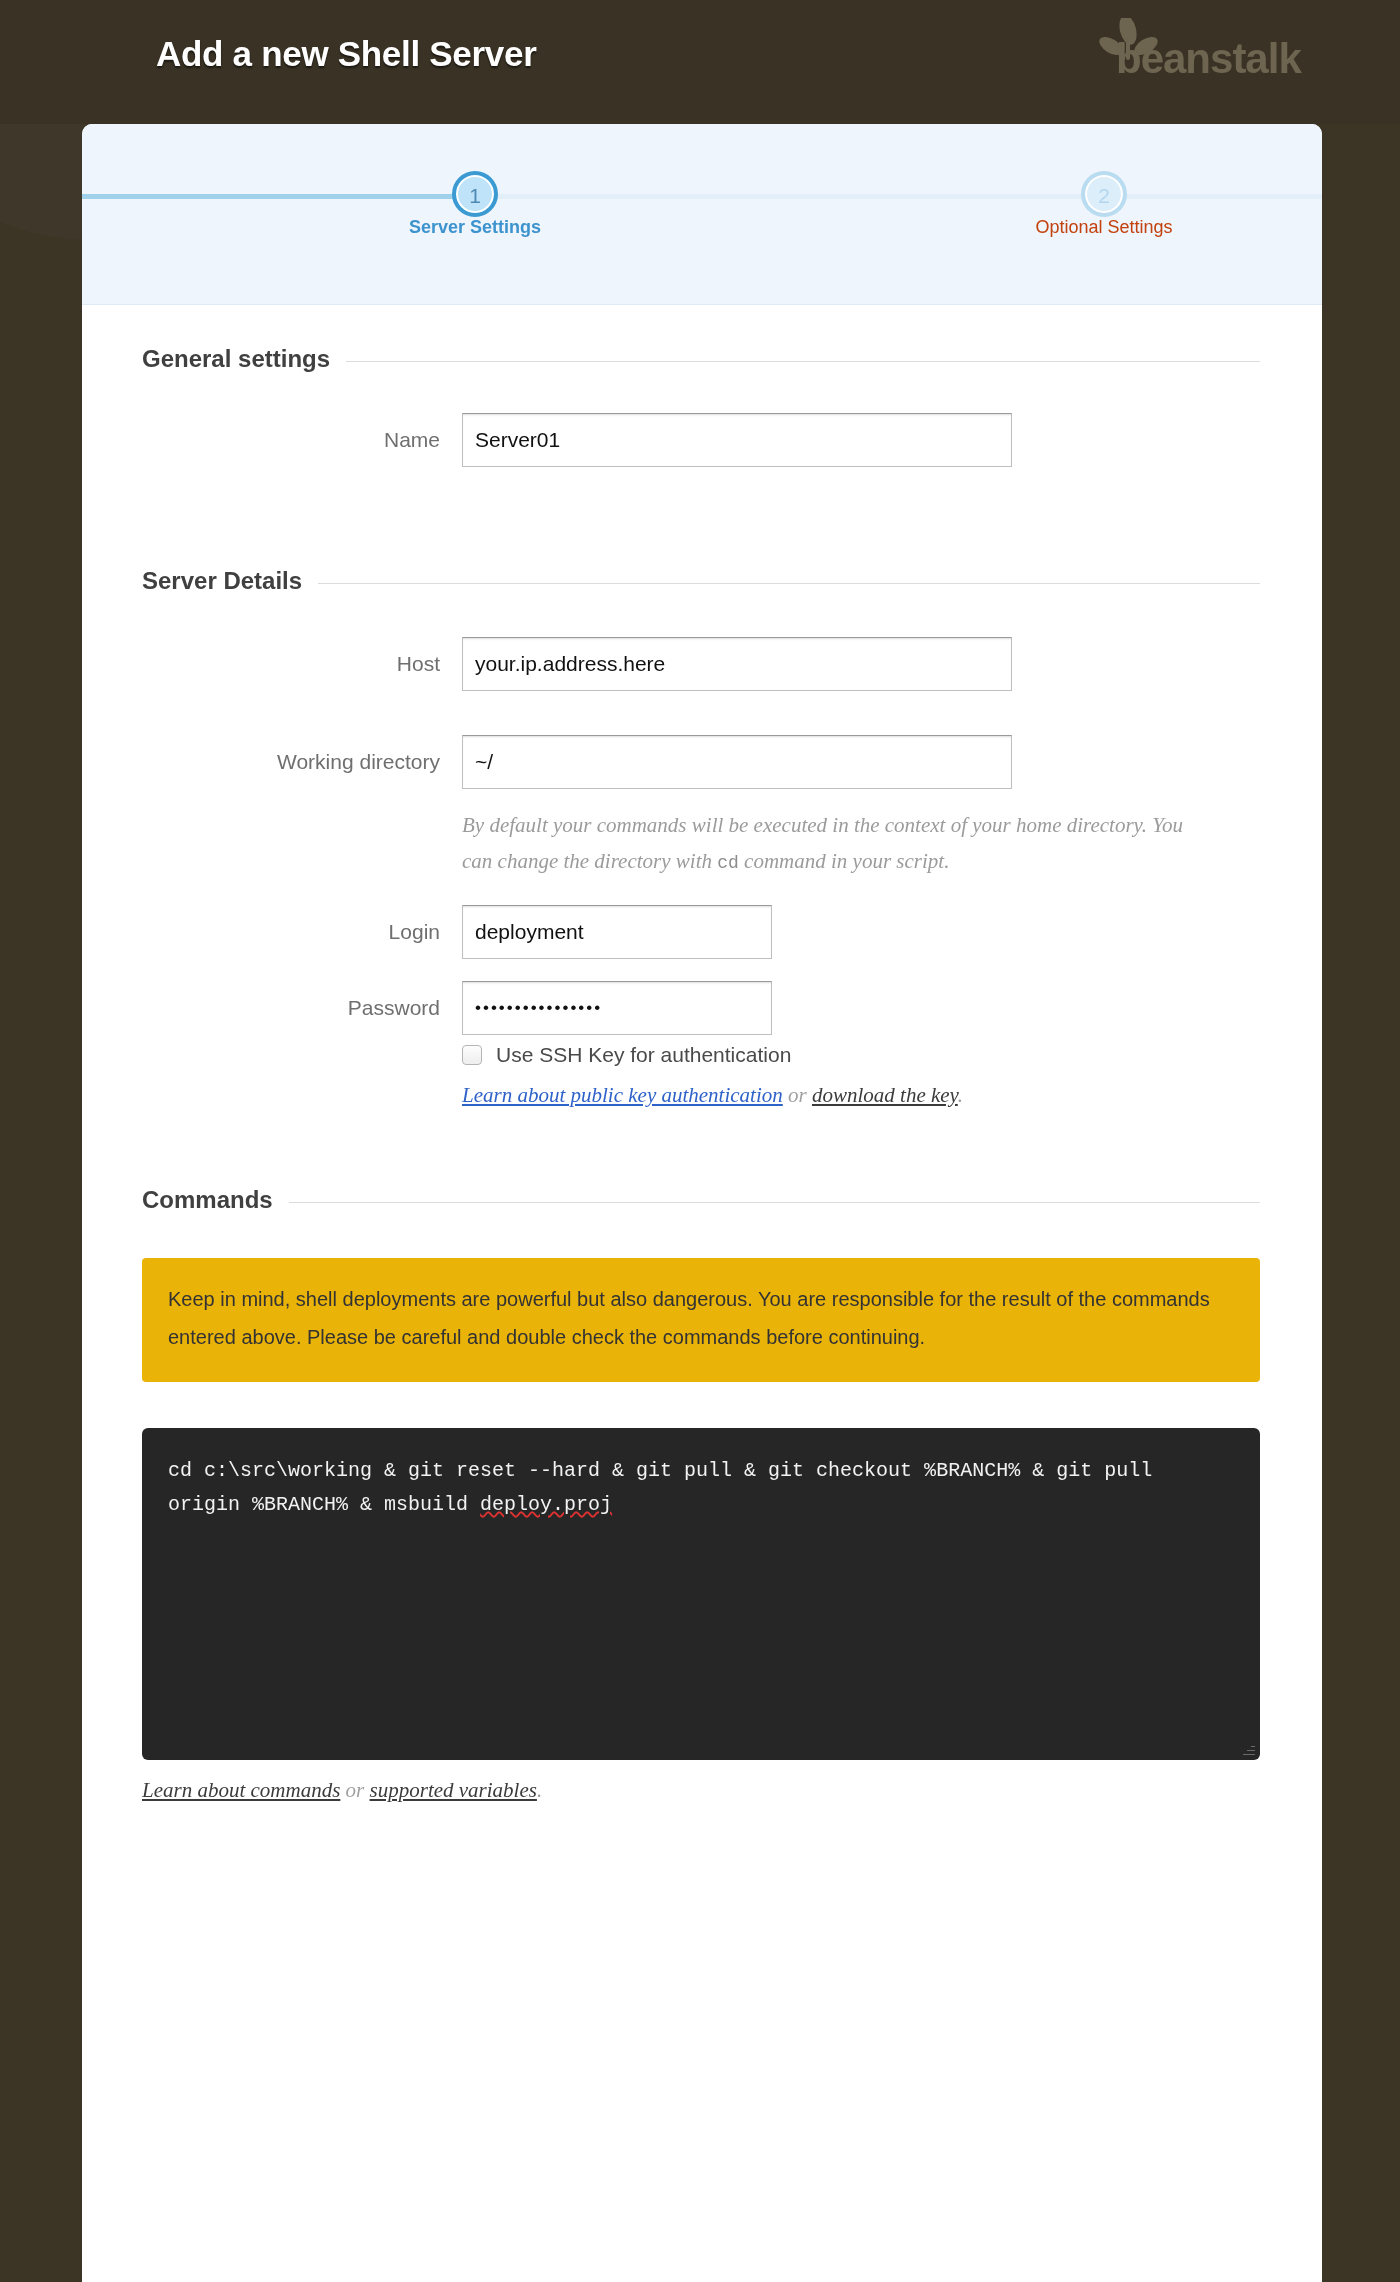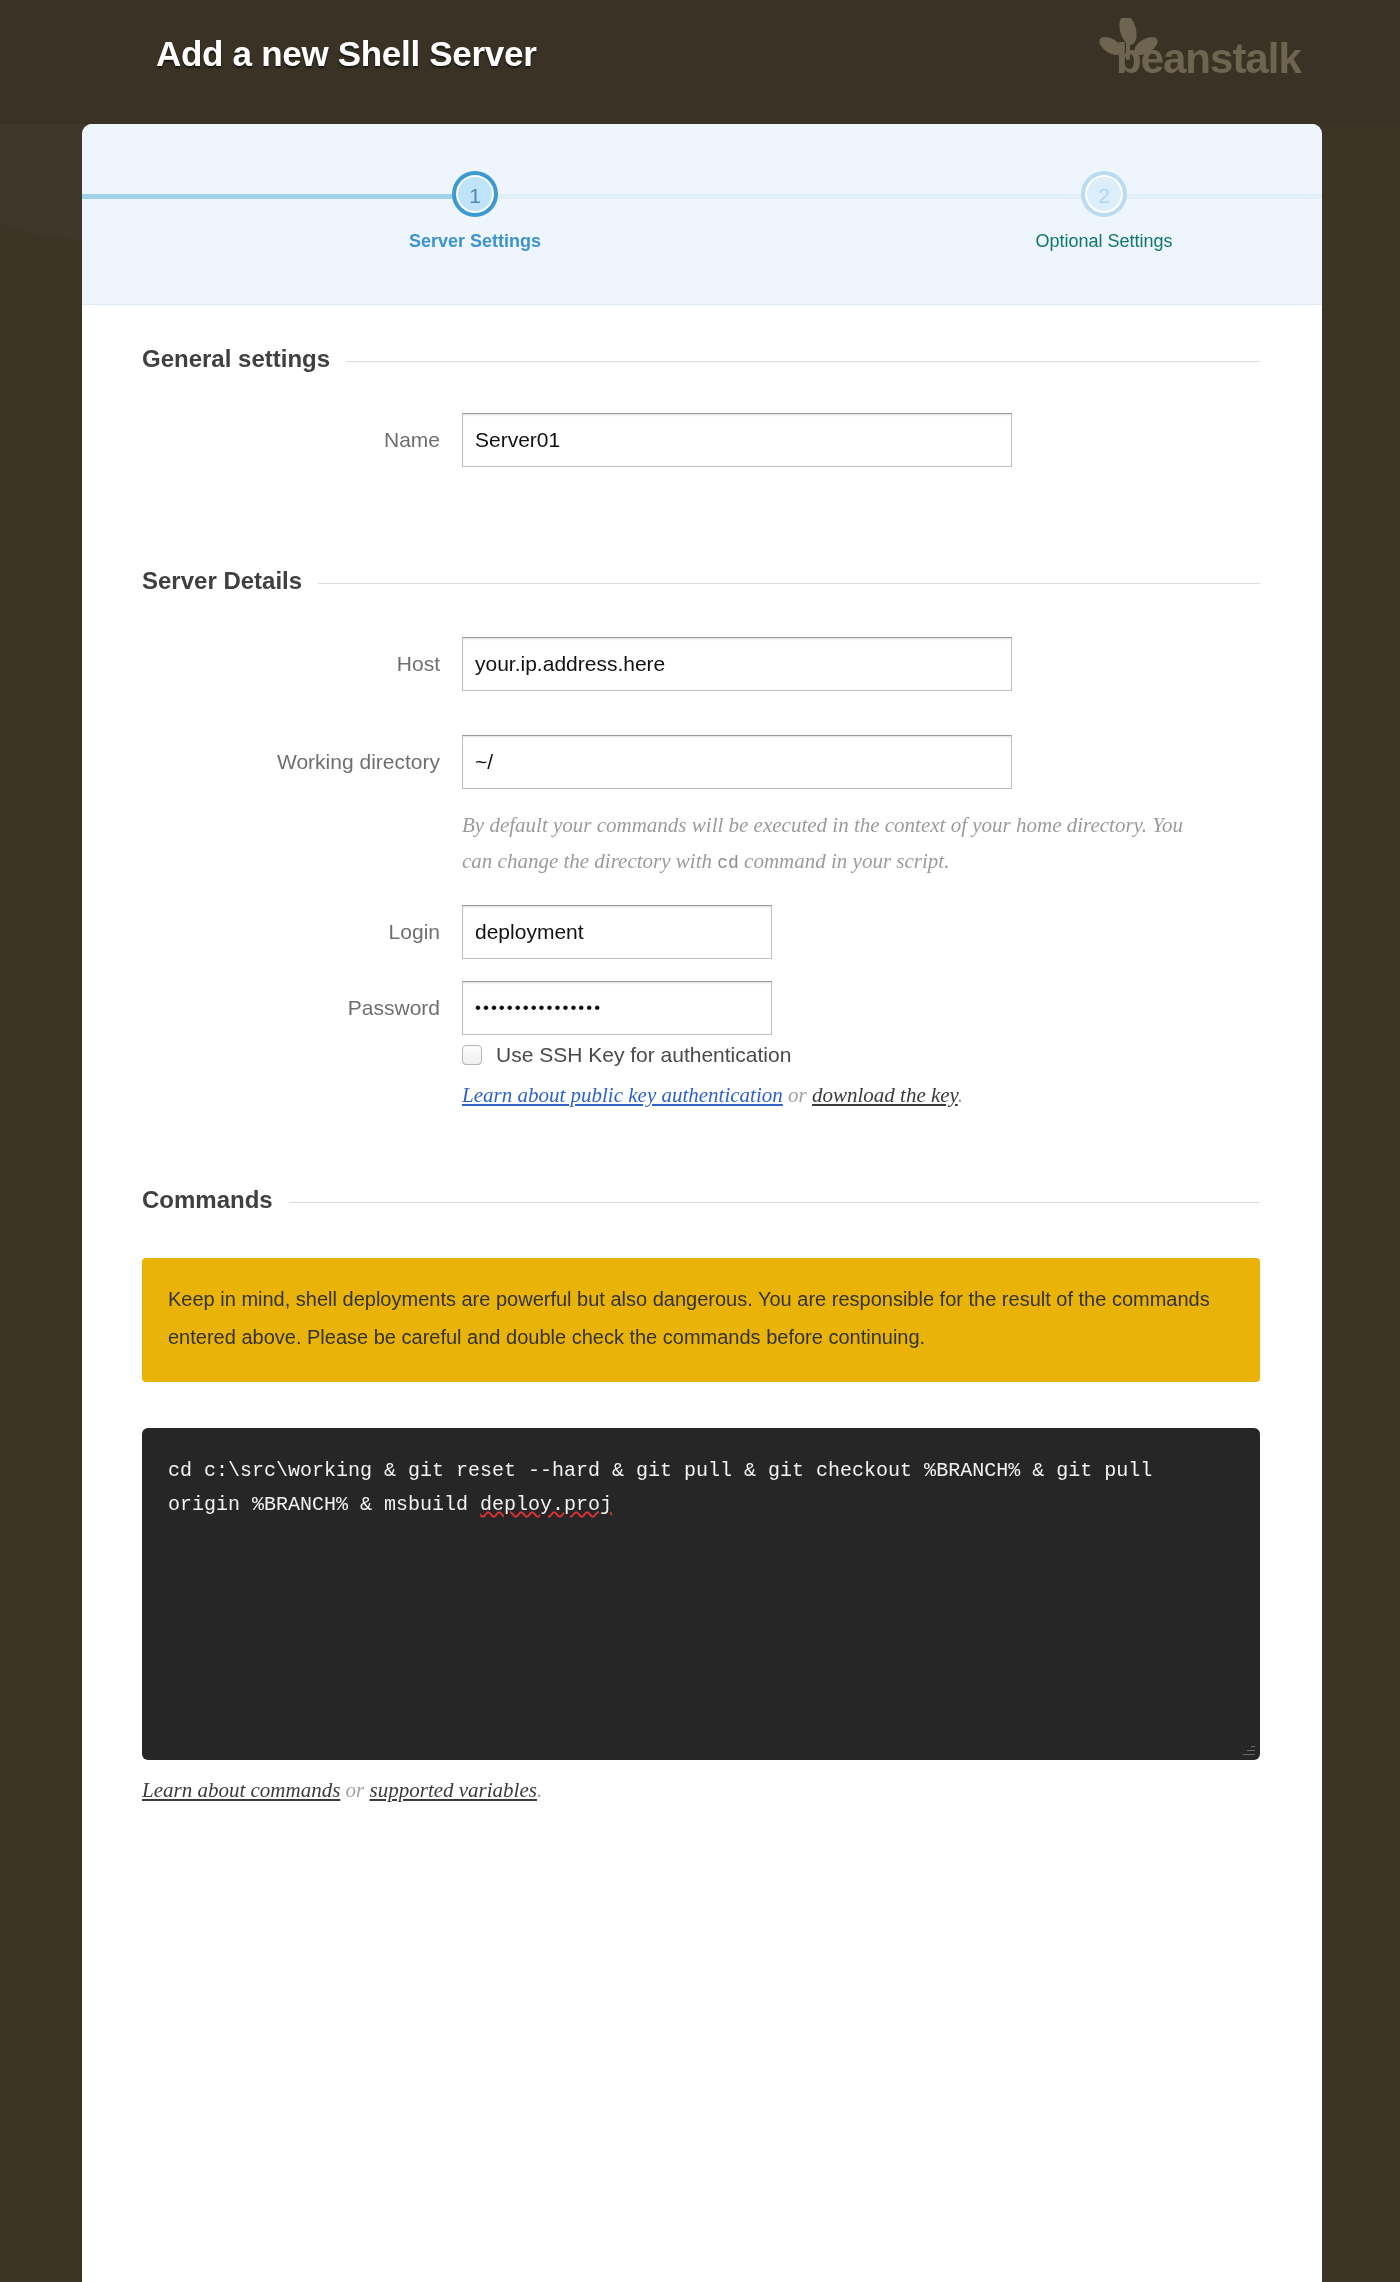--- a/index.html
+++ b/index.html
@@ -49,31 +49,31 @@
   .step-line.done { left:-10px; width:395px; background:#9fd2ea; }
   .step-line.todo { left:395px; width:855px; background:#e2eef8; }
   .step {
     position:absolute; top:0; width:260px; text-align:center;
   }
   .step-num {
     width:46px; height:46px; line-height:42px; margin:47px auto 0;
     border-radius:50%; font-size:21px; font-weight:normal;
     position:relative; z-index:2;
   }
-  .step-label { margin-top:14px; font-size:18px; font-weight:bold; }
+  .step-label { font-size:18px; font-weight:bold; }
   .step.active .step-num {
     background:#bfe3f8; border:4px solid #3b9ad1; color:#4e8bb4;
     box-shadow:0 0 0 2px #ffffff inset;
   }
   .step.active .step-label { color:#3d93cd; }
   .step.pending .step-num {
     background:#ddeefb; border:4px solid #b9dcf1; color:#b3d6ef;
     box-shadow:0 0 0 2px #ffffff inset;
   }
-  .step.pending .step-label { color:#0f766e; font-weight:normal; }
+  .step.pending .step-label { color:#c2410c; font-weight:normal; }
   #step1 { left:263px; }
   #step2 { left:892px; }
 
   
   #form-body { padding:0 0 0 0; position:relative; }
 
   .section-head {
     display:flex; align-items:center; gap:16px;
     margin:0 62px 0 60px; padding-top:0;
   }

